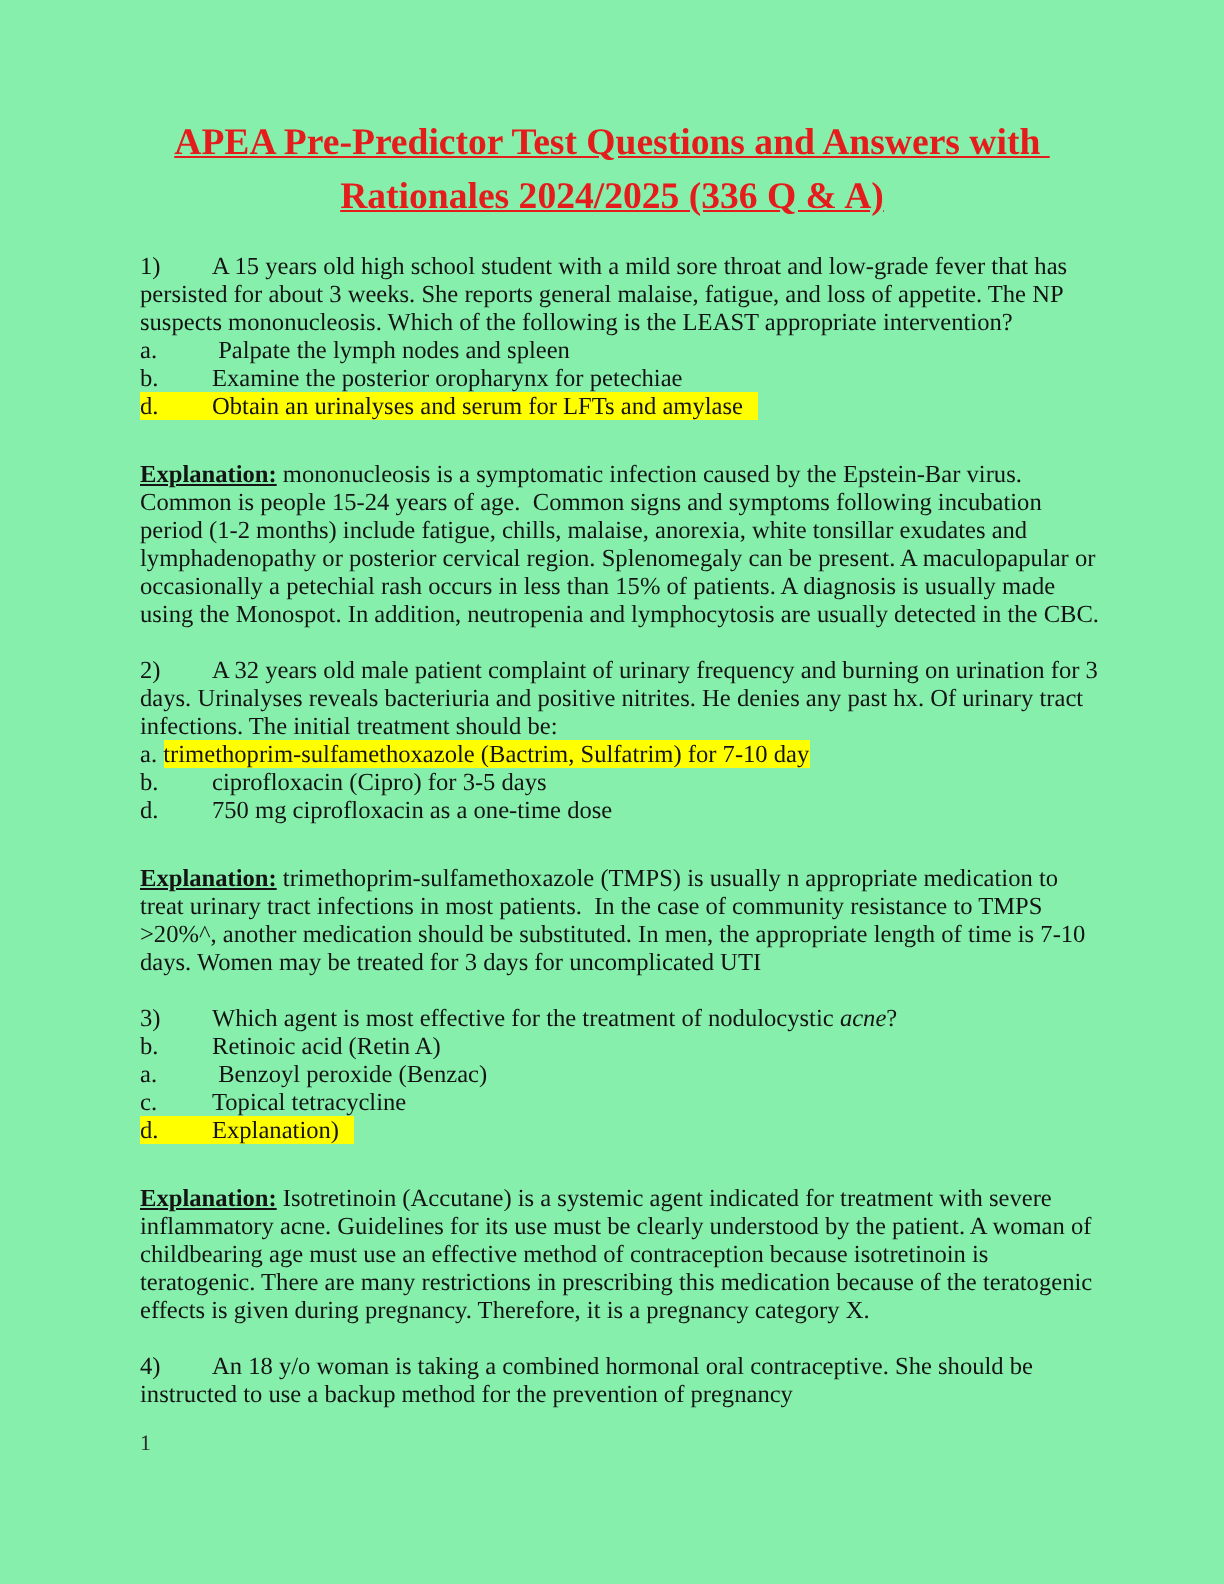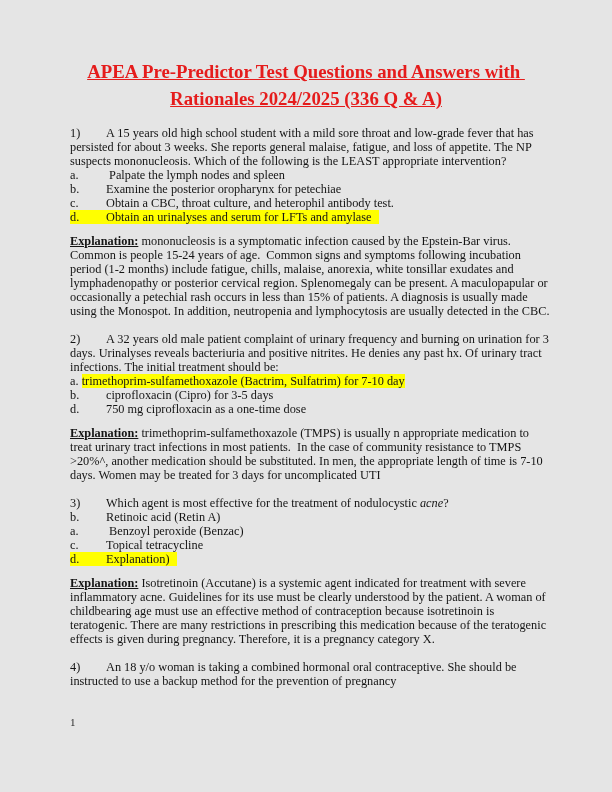--- a/index.html
+++ b/index.html
@@ -1,19 +1,19 @@
 <!DOCTYPE html>
 <html><head>
 <meta charset="utf-8">
 <style>
   html,body{margin:0;padding:0;background:#ffffff;}
   .page{
     position:relative;
     width:612px;height:792px;
-    background:#e5e5e5;
+    background:#86efac;
     box-sizing:border-box;
     padding:58px 30px 0 70px;
     font-family:"Liberation Serif", serif;
     color:#141414;
     overflow:hidden;
   }
   .title{
     margin:0 -30px 14px -70px;
     font-size:18.8px;
     line-height:27px;
@@ -23,21 +23,21 @@
     text-decoration:underline;
     white-space:pre-wrap;
   }
   .stem,.opt,.expl{
     font-size:12.3px;
     line-height:14px;
     margin:0;
     max-width:512px;
   }
   .stem{margin-top:14px;}
-  .expl{margin-top:10px;white-space:pre-wrap;}
+  .expl{margin-top:20px;white-space:pre-wrap;}
   .qnum,.letter{display:inline-block;width:36px;}
   .qtext,.otext{white-space:pre-wrap;text-align:right;}
   .ital{font-style:italic;}
   .expl-label{font-weight:bold;text-decoration:underline;}
   .hl{background:#ffff00;}
   .hl-pad{padding-right:7px;}
   .footer{
     position:absolute;left:70px;top:716px;
     font-size:11px;color:#2b2b2b;
   }
@@ -48,21 +48,20 @@
 <div class="page">
 
   <h1 class="title">APEA Pre-Predictor Test Questions and Answers with 
 Rationales 2024/2025 (336 Q &amp; A)</h1>
 
   <p class="stem"><span class="qnum">1)</span><span class="qtext">A 15 years old high school student with a mild sore throat and low-grade fever that has
 persisted for about 3 weeks. She reports general malaise, fatigue, and loss of appetite. The NP
 suspects mononucleosis. Which of the following is the LEAST appropriate intervention?</span></p>
   <div class="opt"><span class="letter">a.</span><span class="otext"> Palpate the lymph nodes and spleen</span></div>
   <div class="opt"><span class="letter">b.</span><span class="otext">Examine the posterior oropharynx for petechiae</span></div>
-  <div class="opt"><span class="letter">c.</span><span class="otext">Obtain a CBC, throat culture, and heterophil antibody test.</span></div>
   <div class="opt"><span class="hl hl-pad"><span class="letter">d.</span><span class="otext">Obtain an urinalyses and serum for LFTs and amylase</span></span></div>
   <p class="expl"><span class="expl-label">Explanation:</span><span class="expl-text"> mononucleosis is a symptomatic infection caused by the Epstein-Bar virus.
 Common is people 15-24 years of age.  Common signs and symptoms following incubation
 period (1-2 months) include fatigue, chills, malaise, anorexia, white tonsillar exudates and
 lymphadenopathy or posterior cervical region. Splenomegaly can be present. A maculopapular or
 occasionally a petechial rash occurs in less than 15% of patients. A diagnosis is usually made
 using the Monospot. In addition, neutropenia and lymphocytosis are usually detected in the CBC.</span></p>
 
   <p class="stem"><span class="qnum">2)</span><span class="qtext">A 32 years old male patient complaint of urinary frequency and burning on urination for 3
 days. Urinalyses reveals bacteriuria and positive nitrites. He denies any past hx. Of urinary tract

